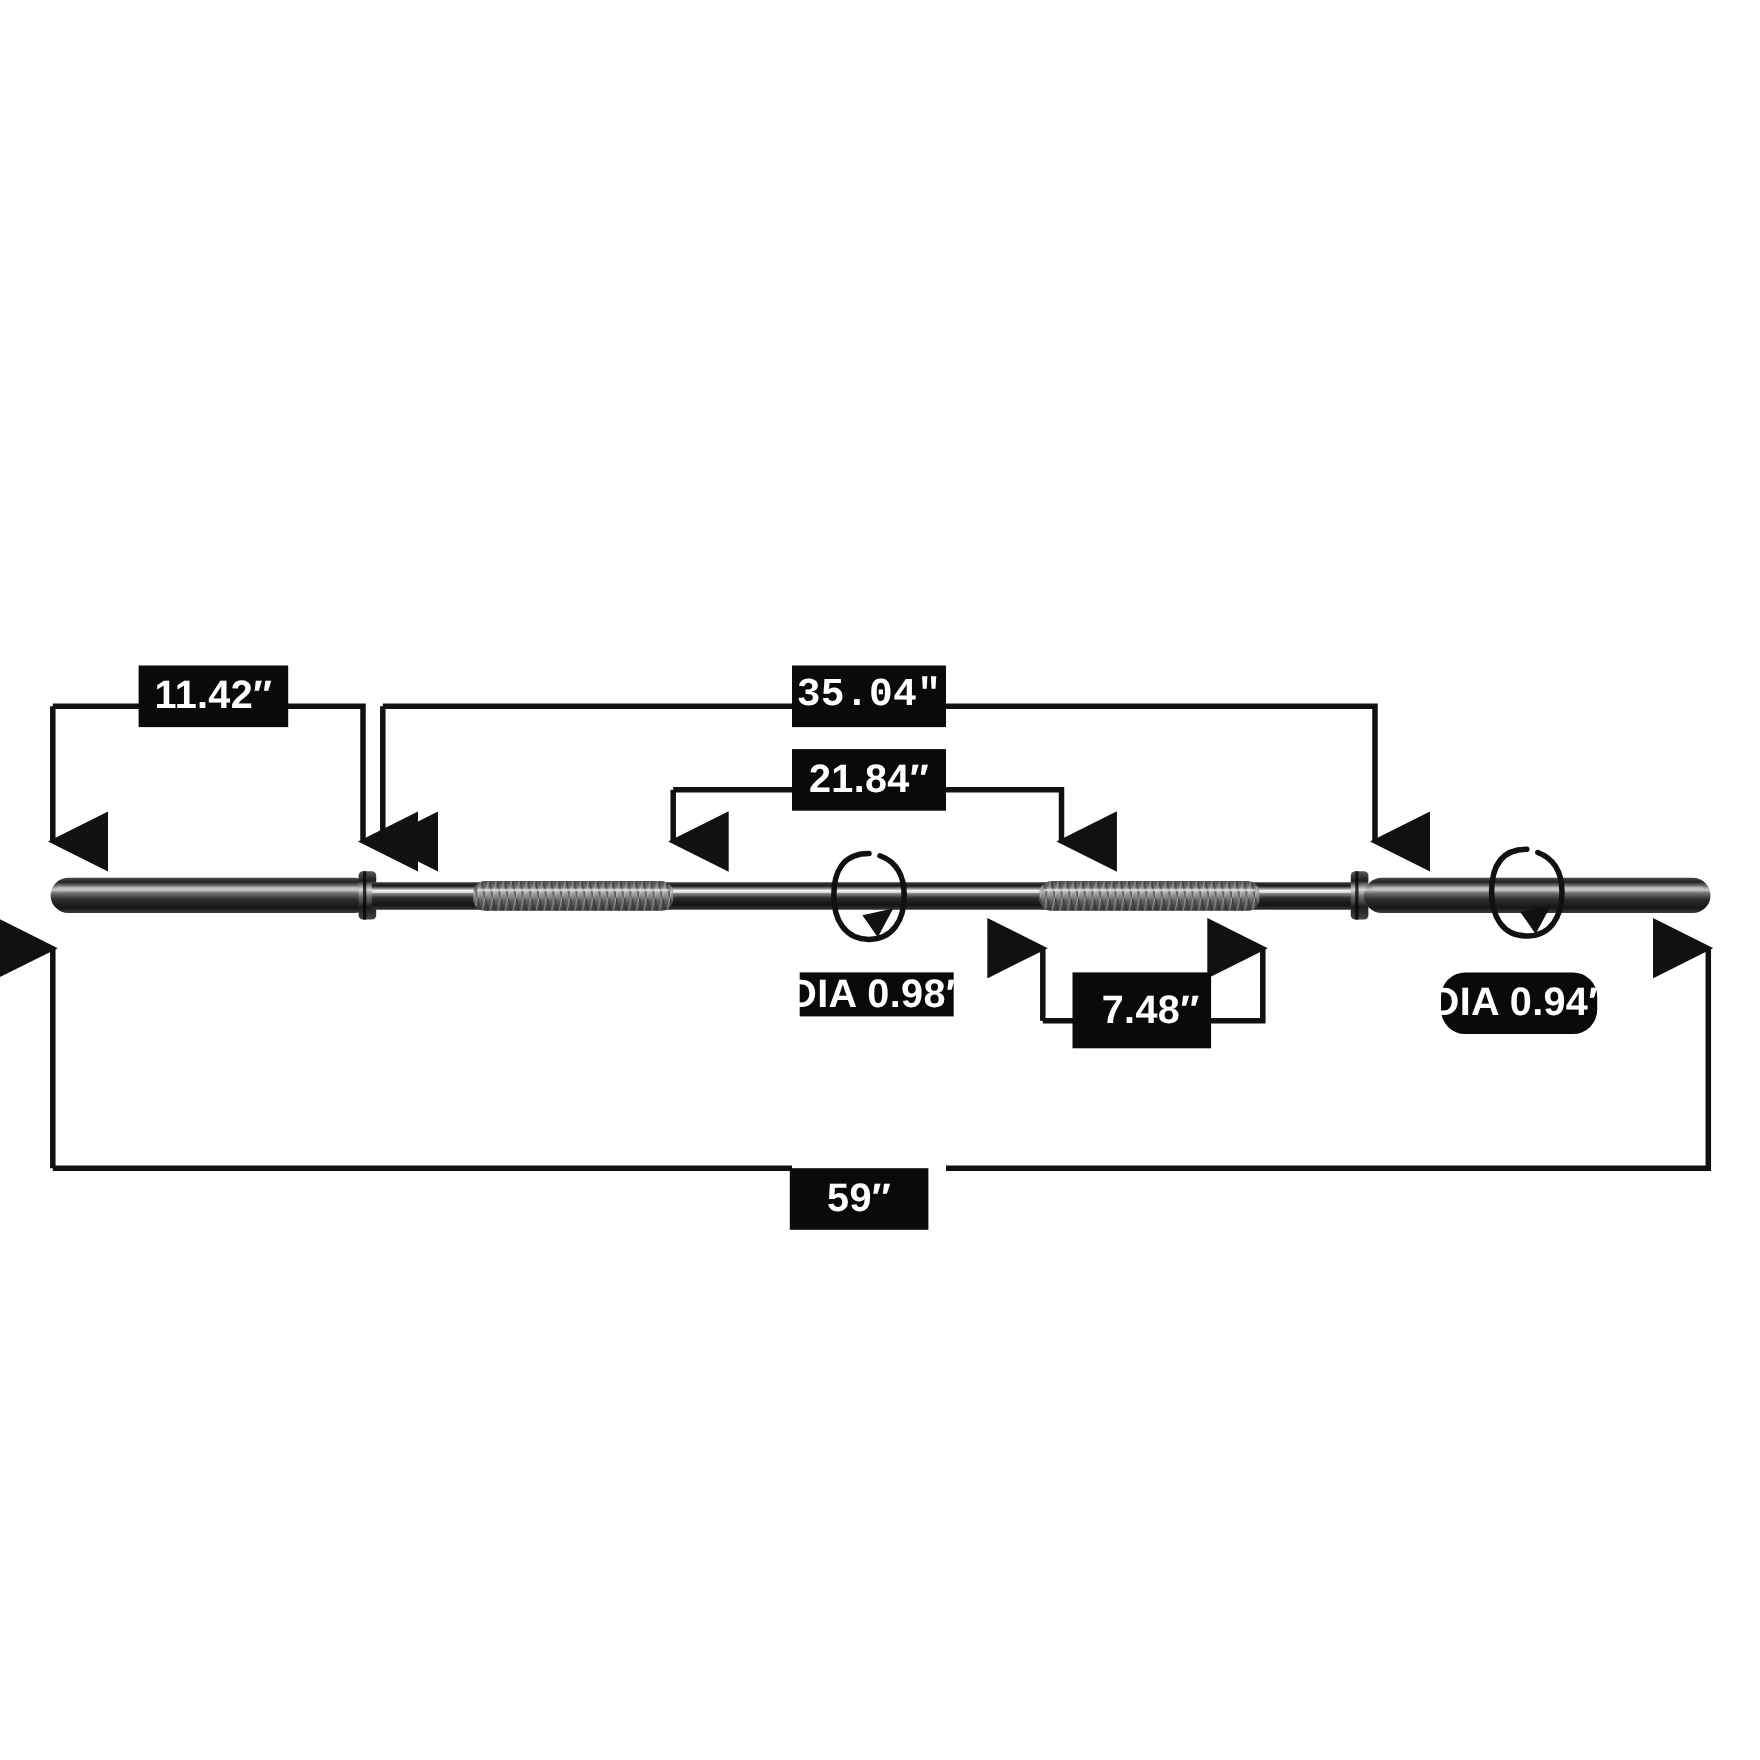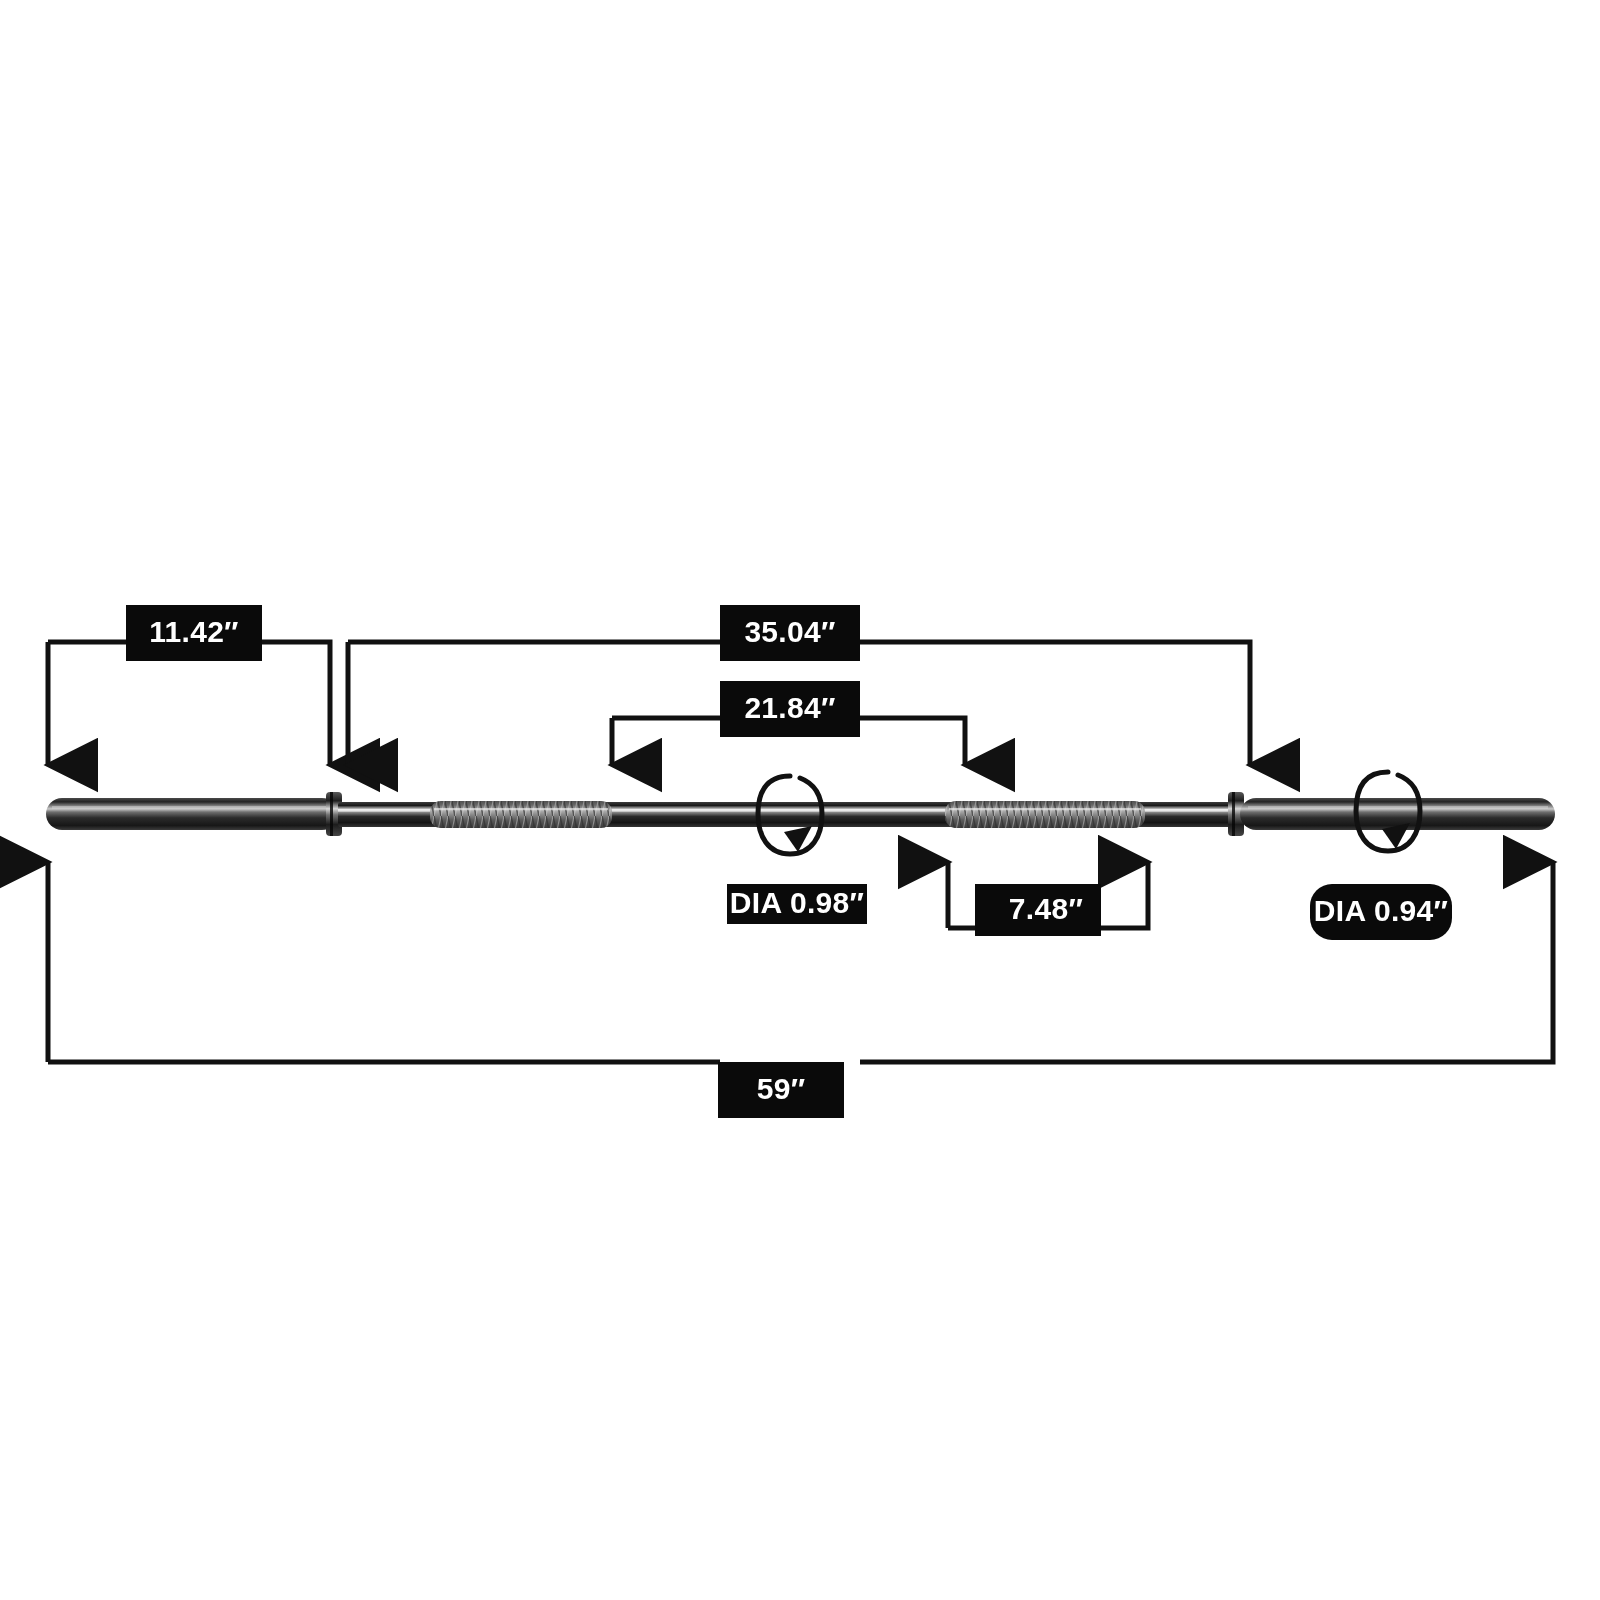--- a/index.html
+++ b/index.html
@@ -23,21 +23,21 @@
     top: 0;
     width: 1600px;
     height: 1600px;
   }
   .dim-label {
     position: absolute;
     background: #0a0a0a;
     color: #ffffff;
     font-family: "Liberation Sans", sans-serif;
     font-weight: bold;
-    font-size: 30px;
+    font-size: 36px;
     letter-spacing: 0.3px;
     display: flex;
     align-items: center;
     justify-content: center;
     box-sizing: border-box;
     white-space: nowrap;
     line-height: 1;
     padding-bottom: 2px;
     z-index: 5;
   }
@@ -185,25 +185,25 @@
       <g>
         <path d="M48 1062 L48 862" marker-end="url(#arrowDown)"></path>
         <path d="M48 1062 L720 1062"></path>
         <path d="M860 1062 L1553 1062 L1553 862" marker-end="url(#arrowDown)"></path>
       </g>
     </g>
   </svg>
 
   <div class="dim-label" style="left:126px; top:605px; width:136px; height:56px;">11.42″</div>
 
-  <div class="dim-label" style="left:720px; top:605px; width:140px; height:56px;">35.04″</div>
+  <div class="dim-label" style="left:720px; top:605px; width:140px; height:56px;font-family:Liberation Mono, monospace;">35.04″</div>
 
   <div class="dim-label" style="left:720px; top:681px; width:140px; height:56px;">21.84″</div>
 
   <div class="dim-label" style="left:727px; top:884px; width:140px; height:40px;">DIA 0.98″</div>
 
-  <div class="dim-label" style="left:975px; top:884px; width:126px; height:52px;padding-left:16px;">7.48″</div>
+  <div class="dim-label" style="left:975px; top:884px; width:126px; height:69px;padding-left:16px;">7.48″</div>
 
   <div class="dim-label" style="left:1310px; top:884px; width:142px; height:56px;border-radius:22px;">DIA 0.94″</div>
 
   <div class="dim-label" style="left:718px; top:1034px; width:126px; height:56px;margin-top:28px;">59″</div>
 
 </div>
 
 </body></html>

